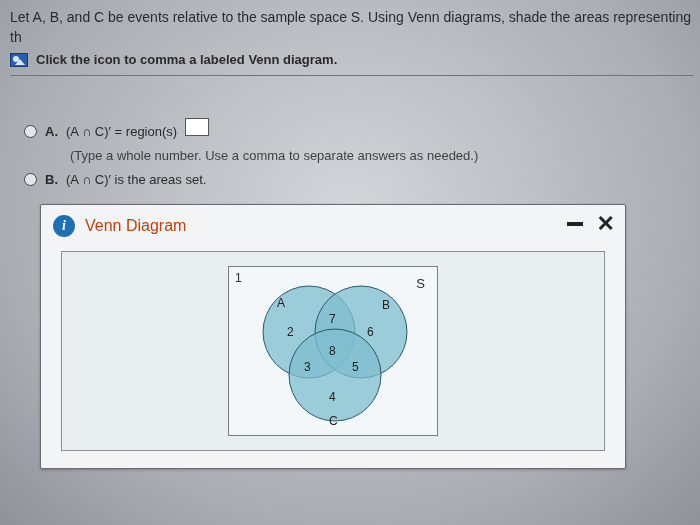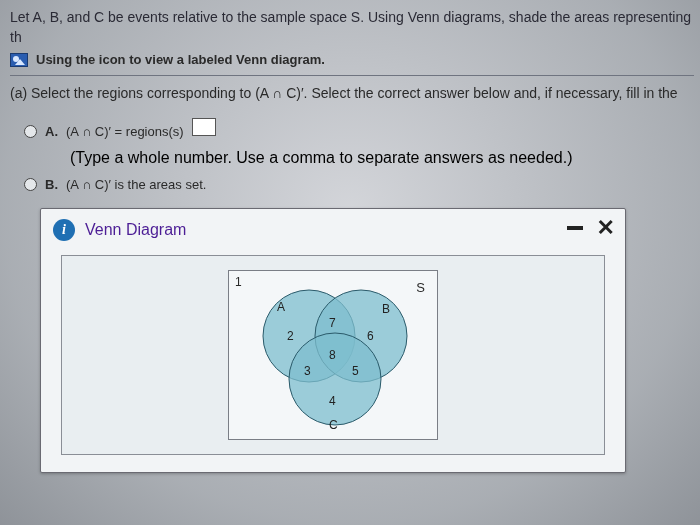--- a/index.html
+++ b/index.html
@@ -62,21 +62,21 @@
       border-bottom: 6px solid #d9e8ff;
     }
     .divider {
       height: 1px;
       background: #6f7480;
       margin: 4px 0 8px 0;
     }
     .part-prompt { font-size: 14px; }
     .choices { margin-top: 14px; padding-left: 14px; }
     .choice-row { display: flex; align-items: baseline; gap: 8px; margin-bottom: 6px; }
-    .choice-sub { margin-left: 46px; font-size: 16px; color: #000000; }
+    .choice-sub { margin-left: 46px; font-size: 13px; color: #404040; }
     .radio {
       width: 13px; height: 13px;
       border: 1.5px solid #444;
       border-radius: 50%;
       display: inline-block;
       position: relative;
       top: 2px;
       background: #e4e7ea;
     }
     .choice-label { font-weight: bold; }
@@ -110,21 +110,21 @@
       border-radius: 50%;
       color: #fff;
       display: flex;
       align-items: center;
       justify-content: center;
       font-family: Georgia, serif;
       font-style: italic;
       font-weight: bold;
       font-size: 14px;
     }
-    .popup-title-text { font-size: 16px; color: #4c1d95; }
+    .popup-title-text { font-size: 16px; color: #c2410c; }
     .window-controls {
       position: absolute;
       right: 10px; top: 8px;
       display: flex;
       align-items: center;
       gap: 14px;
     }
     .min-icon {
       width: 16px; height: 4px;
       background: #222;
@@ -172,32 +172,32 @@
 </head>
 <body>
 
 <div class="page-overlay"></div>
 <div class="content">
   <div class="problem-statement">
     <span>Let A, B, and C be events relative to the sample space S. Using Venn diagrams, shade the areas representing th</span><br>
   </div>
   <div class="view-icon-row">
     <span class="view-icon"></span>
-    <span style="font-weight:bold;">Using the icon to view a labeled Venn diagram.</span>
+    <span style="font-weight:bold;">Click the icon to comma a labeled Venn diagram.</span>
   </div>
   <div class="divider"></div>
   <div class="part-prompt">
-    <span>(a) Select the regions corresponding to (A ∩ C)′. Select the correct answer below and, if necessary, fill in the</span><br>
+    <br>
   </div>
 
   <div class="choices">
     <div class="choice-row">
       <span class="radio"></span>
       <span class="choice-label">A.</span>
-      <span>(A ∩ C)′ = regions(s)</span>
+      <span>(A ∩ C)′ = region(s)</span>
       <span class="answer-box"></span>
     </div>
     <div class="choice-sub">(Type a whole number. Use a comma to separate answers as needed.)</div>
     <div class="choice-row" style="margin-top:6px;">
       <span class="radio"></span>
       <span class="choice-label">B.</span>
       <span>(A ∩ C)′ is the areas set.</span>
     </div>
   </div>
 

